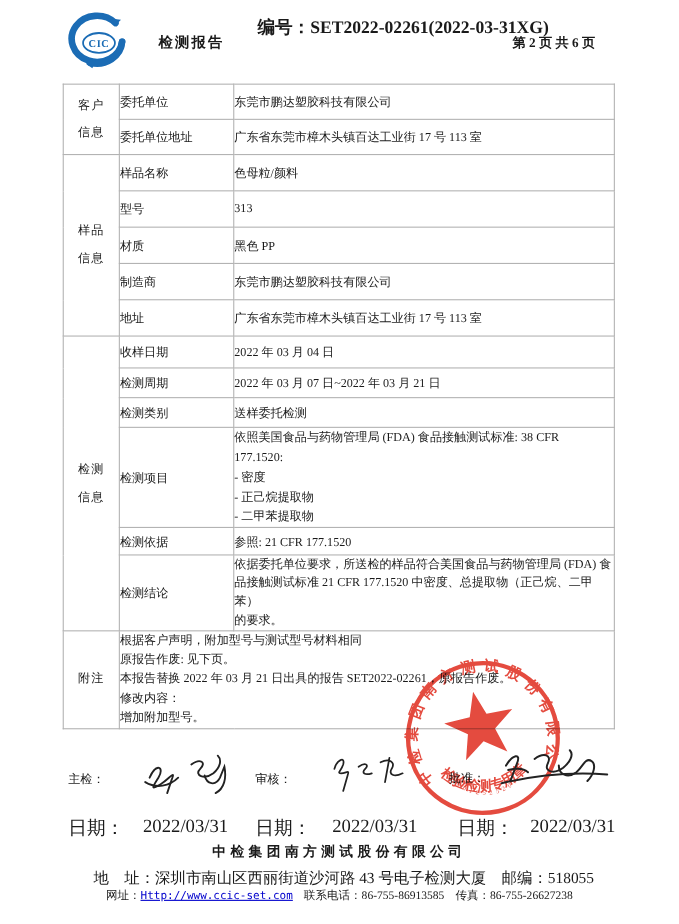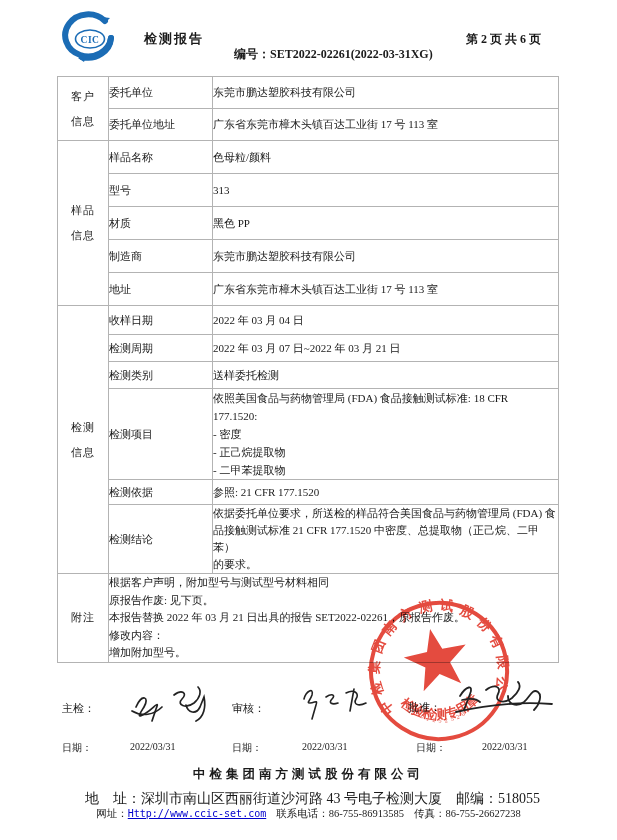--- a/index.html
+++ b/index.html
@@ -4,40 +4,40 @@
 <style>
   html,body{margin:0;padding:0;}
   body{
     width:617px;height:840px;position:relative;background:#ffffff;
     font-family:"Liberation Serif","DejaVu Serif",serif;color:#1a1a1a;
     overflow:hidden;
   }
   
   .logo{position:absolute;left:58px;top:11px;width:64px;height:56px;}
   .hdr-title{position:absolute;left:144px;top:30px;font-size:13px;font-weight:bold;letter-spacing:2px;}
-  .hdr-no{position:absolute;left:234px;top:46px;font-size:12px;font-weight:bold;white-space:nowrap;font-family:Liberation Serif, serif;}
+  .hdr-no{position:absolute;left:234px;top:15px;font-size:16px;font-weight:bold;white-space:nowrap;font-family:Liberation Serif, serif;}
   .hdr-page{position:absolute;left:466px;top:31px;font-size:12px;font-weight:bold;white-space:nowrap;}
   
   table.report{
     position:absolute;left:57px;top:76px;width:502px;
     border-collapse:collapse;table-layout:fixed;font-size:11px;
   }
   table.report td{border:1px solid #b3b3b3;padding:0;vertical-align:middle;}
   td.sec{text-align:center;margin-top:20px;}
   .secl{width:26px;margin:0 auto;line-height:25px;text-align:center;letter-spacing:1px;}
   td.lbl{padding-left:9px;}
   td.val{padding-left:12px;margin-top:14px;}
   td.multi{padding:5px 12px 5px 12px;vertical-align:middle;}
   .ml{line-height:18px;}
   .cl{line-height:17px;}
   .nl{line-height:17.5px;}
   .h31{height:31px}.h32{height:32px}.h28{height:28px}.h26{height:26px}.h24{height:24px}
   
   .sig-label{position:absolute;font-size:11px;white-space:nowrap;}
-  .sig-date{position:absolute;font-size:10px;white-space:nowrap;}
+  .sig-date{position:absolute;font-size:17px;white-space:nowrap;}
   .sig-svg{position:absolute;z-index:6;}
   
   .stamp{
     position:absolute;left:366px;top:598px;width:146px;height:146px;z-index:5;
     transform:rotate(-12deg);opacity:.92;mix-blend-mode:multiply;pointer-events:none;
   }
   
   .ft-company{position:absolute;left:0;top:766px;width:100%;text-align:center;
     font-size:12.5px;font-weight:bold;letter-spacing:4px;}
   .ft-line1{position:absolute;left:4px;top:790px;width:100%;text-align:center;font-size:14px;white-space:nowrap;}
@@ -120,21 +120,21 @@
     <td class="lbl h26">检测周期</td>
     <td class="val">2022 年 03 月 07 日~2022 年 03 月 21 日</td>
   </tr>
   <tr>
     <td class="lbl h26">检测类别</td>
     <td class="val">送样委托检测</td>
   </tr>
   <tr>
     <td class="lbl">检测项目</td>
     <td class="multi">
-      <div class="ml">依照美国食品与药物管理局 (FDA) 食品接触测试标准: 18 CFR</div>
+      <div class="ml">依照美国食品与药物管理局 (FDA) 食品接触测试标准: 38 CFR</div>
       <div class="ml">177.1520:</div>
       <div class="ml">- 密度</div>
       <div class="ml">- 正己烷提取物</div>
       <div class="ml">- 二甲苯提取物</div>
     </td>
   </tr>
   <tr>
     <td class="lbl h24">检测依据</td>
     <td class="val">参照: 21 CFR 177.1520</td>
   </tr>

